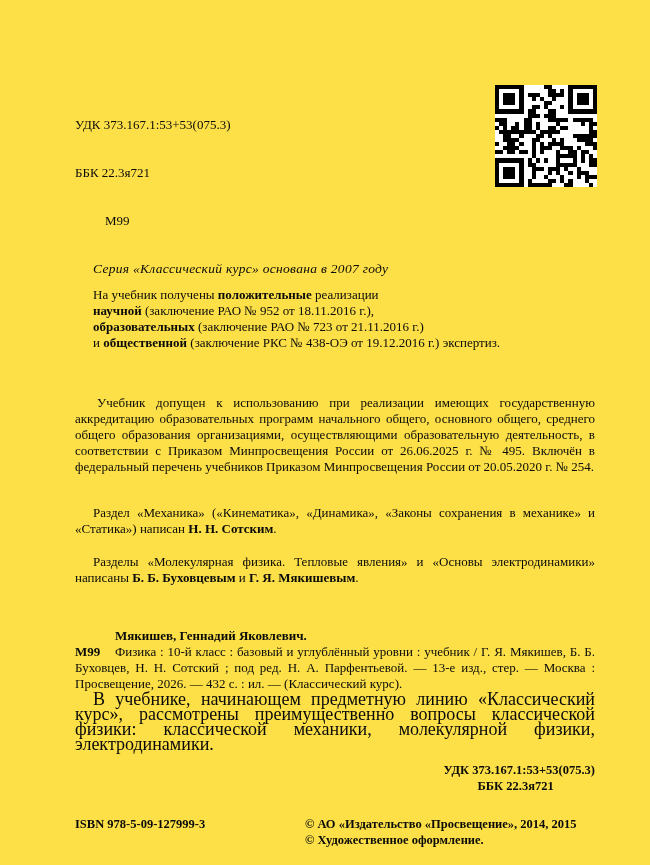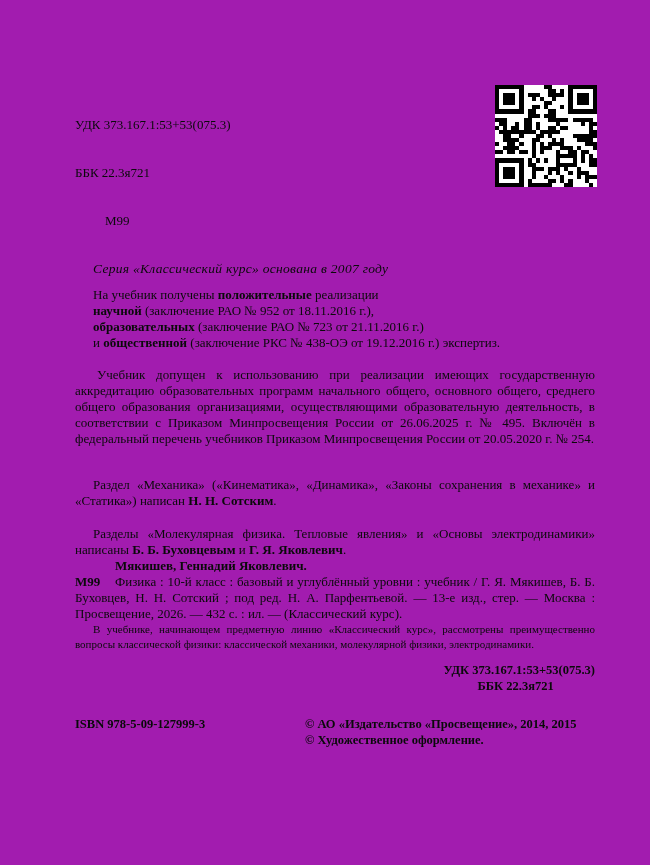--- a/index.html
+++ b/index.html
@@ -1,48 +1,48 @@
 <!DOCTYPE html>
 <html><head>
 <meta charset="utf-8">
 <style>
   html,body{margin:0;padding:0;background:#ffffff;}
   .page{
     position:relative;
     width:650px;height:865px;
-    background:#a21caf;
+    background:#fde047;
     font-family:"Liberation Serif", serif;
     font-size:13px;line-height:16px;color:#0a0a0a;
     overflow:hidden;
   }
   .content{padding:85px 55px 0 75px;}
   b{font-weight:bold;}
   p{margin:0;}
 
   .qr{position:absolute;top:85px;left:495px;width:102px;height:102px;background:#fff;}
   .qr svg{width:100%;height:100%;display:block;}
 
   .meta-top{white-space:pre;}
   .meta-top .m99{padding-left:30px;}
 
   .series{padding-left:18px;font-style:italic;font-size:13.5px;letter-spacing:.3px;}
 
   .approvals{margin-top:10px;padding-left:18px;}
 
-  .admission{margin-top:16px;text-align:justify;text-indent:22px;}
+  .admission{margin-top:44px;text-align:justify;text-indent:22px;}
 
   .sections{margin-top:30px;}
   .sections p{text-align:justify;text-indent:18px;margin-top:17px;}
 
-  .catalog{position:relative;}
+  .catalog{margin-top:42px;position:relative;}
   .catalog-author{text-indent:40px;font-weight:bold;}
   .catalog-code{position:absolute;left:0;top:16px;font-weight:bold;}
   .catalog-desc{text-indent:40px;text-align:justify;}
   .catalog-isbn{text-indent:40px;}
-  .annotation{text-align:justify;text-indent:18px;font-size:11px;line-height:15px;font-family:Liberation Serif, serif;}
+  .annotation{text-align:justify;text-indent:18px;font-size:18px;line-height:15px;font-family:Liberation Serif, serif;}
 
   .udk-footer{width:fit-content;margin-left:auto;margin-top:10px;font-weight:bold;font-size:12.5px;line-height:16px;}
   .udk-footer .bbk-line{padding-left:34px;}
 
   .footer-row{display:flex;margin-top:22px;font-size:12.5px;line-height:16px;}
   .footer-isbn{width:230px;font-weight:bold;}
   .copyright{font-weight:bold;}
 </style>
 </head>
 <body>
@@ -281,21 +281,21 @@
     </div>
 
     <p class="series">Серия «Классический курс» основана в 2007 году</p>
 
     <p class="approvals"><span>На учебник получены </span><b>положительные</b><span> реализации</span><br><b>научной</b><span> (заключение РАО № 952 от 18.11.2016 г.),</span><br><b>образовательных</b><span> (заключение РАО № 723 от 21.11.2016 г.)</span><br><span>и </span><b>общественной</b><span> (заключение РКС № 438-ОЭ от 19.12.2016 г.) экспертиз.</span></p>
 
     <p class="admission">Учебник допущен к использованию при реализации имеющих государственную аккредитацию образовательных программ начального общего, основного общего, среднего общего образования организациями, осуществляющими образовательную деятельность, в соответствии с Приказом Минпросвещения России от 26.06.2025 г. № 495. Включён в федеральный перечень учебников Приказом Минпросвещения России от 20.05.2020 г. № 254.</p>
 
     <div class="sections">
       <p><span>Раздел «Механика» («Кинематика», «Динамика», «Законы сохранения в механике» и «Статика») написан </span><b>Н. Н. Сотским</b><span>.</span></p>
-      <p><span>Разделы «Молекулярная физика. Тепловые явления» и «Основы электродинамики» написаны </span><b>Б. Б. Буховцевым</b><span> и </span><b>Г. Я. Яковлевич</b><span>.</span></p>
+      <p><span>Разделы «Молекулярная физика. Тепловые явления» и «Основы электродинамики» написаны </span><b>Б. Б. Буховцевым</b><span> и </span><b>Г. Я. Мякишевым</b><span>.</span></p>
     </div>
 
     <div class="catalog">
       <p class="catalog-author">Мякишев, Геннадий Яковлевич.</p>
       <span class="catalog-code">М99</span>
       <p class="catalog-desc">Физика : 10-й класс : базовый и углублённый уровни : учебник / Г. Я. Мякишев, Б. Б. Буховцев, Н. Н. Сотский ; под ред. Н. А. Парфентьевой. — 13-е изд., стер. — Москва : Просвещение, 2026. — 432 с. : ил. — (Классический курс).</p>
       <p class="annotation">В учебнике, начинающем предметную линию «Классический курс», рассмотрены преимущественно вопросы классической физики: классической механики, молекулярной физики, электродинамики.</p>
     </div>
 
     <div class="udk-footer">

